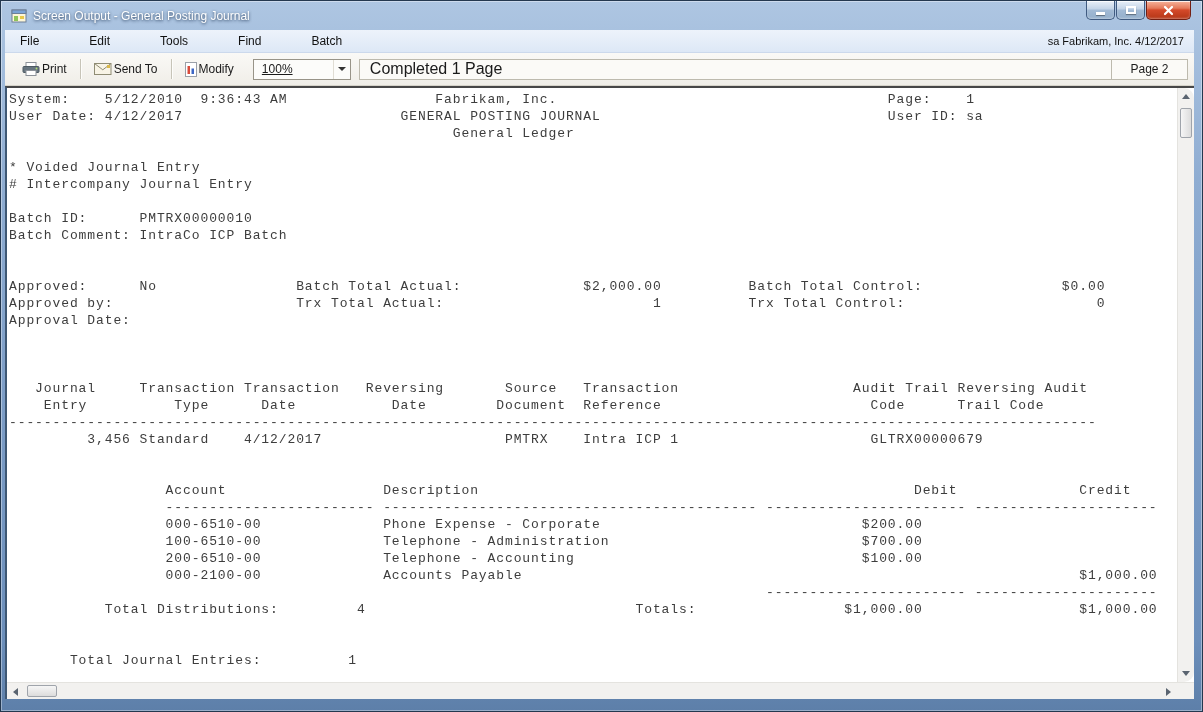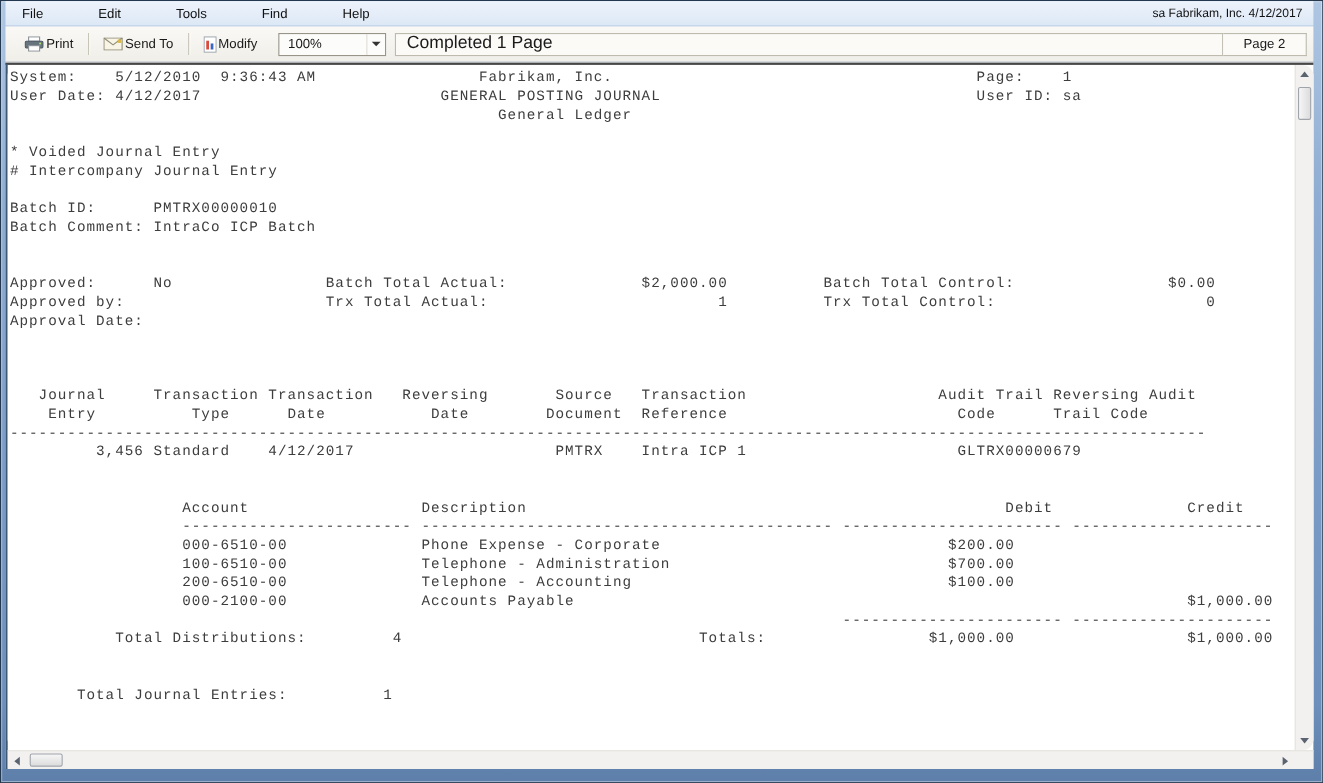--- a/index.html
+++ b/index.html
@@ -36,21 +36,21 @@
   .menu-item { font-size:12px; color:#111; padding:3px 9px; white-space:nowrap; }
   .menu-spacer { flex:1; }
   .session-info { font-size:11px; color:#111; padding-right:4px; white-space:nowrap;text-align:center; }
 
   
   .toolbar { height:33px; background:linear-gradient(#faf9f6,#f0eee8);
     display:flex; align-items:center; padding:0 6px; border-bottom:1px solid #d6d3c9; }
   .tb-btn { display:flex; align-items:center; gap:2px; padding:0 11px; height:24px; font-size:12px; color:#1a1a1a; white-space:nowrap; }
   .tb-sep { width:1px; height:20px; background:#c7c4b8; box-shadow:1px 0 0 #fdfdfb; margin:0 2px; }
   .tb-combo { width:98px; height:21px; margin:0 8px; border:1px solid #989488; background:#fcfcfa;
-    display:flex; align-items:center; font-size:12px; color:#1a1a1a; }
+    display:flex; align-items:center; font-size:12px; color:#1a1a1a;text-decoration:underline; }
   .tb-combo .combo-text { flex:1; padding-left:8px; }
   .combo-arrow-box { width:17px; height:100%; display:flex; align-items:center; justify-content:center; border-left:1px solid #e0ddd4; }
   .combo-arrow { width:0; height:0; border-left:4px solid transparent; border-right:4px solid transparent; border-top:4px solid #333; }
   .tb-status { flex:1; height:21px; border:1px solid #bdbaae; background:#fbfaf7;
     display:flex; align-items:center; padding-left:10px; font-size:16px; color:#1a1a1a; }
   .tb-page { width:76px; height:21px; border:1px solid #bdbaae; border-left:none; background:#fbfaf7;
     display:flex; align-items:center; justify-content:center; font-size:12px; color:#1a1a1a; }
 
   
   .viewport { flex:1; display:flex; flex-direction:column; border-top:2px solid #474747; border-left:2px solid #3f5874; background:#fff; min-height:0; }
@@ -69,27 +69,49 @@
   .v-thumb { position:absolute; top:20px; left:2px; right:2px; height:30px;
     background:linear-gradient(90deg,#f6f6f6,#dcdcdc); border:1px solid #9fa4ab; border-radius:2px; }
   .h-thumb { position:absolute; top:2px; bottom:2px; left:20px; width:30px;
     background:linear-gradient(#f6f6f6,#dcdcdc); border:1px solid #9fa4ab; border-radius:2px; }
 </style>
 </head>
 <body>
 
 <div class="window">
 
+  <div class="titlebar">
+    <svg class="app-icon" viewBox="0 0 16 16">
+      <rect x="1" y="2" width="14" height="12" fill="#fdf6d8" stroke="#6d7f96"></rect>
+      <rect x="1" y="2" width="14" height="3.5" fill="#7aa3d6" stroke="#6d7f96"></rect>
+      <rect x="3" y="8" width="4" height="5" fill="#8fc45a"></rect>
+      <rect x="9" y="8" width="4" height="3" fill="#e8c94a"></rect>
+    </svg>
+    <span class="title-text">Screen Output - General Posting Journal</span>
+    <div class="winbtns">
+      <div class="winbtn minb">
+          <span class="glyph-min"></span>
+        </div>
+      <div class="winbtn maxb">
+          <span class="glyph-max"></span>
+        </div>
+      <div class="winbtn closeb">
+        <svg width="11" height="11" viewBox="0 0 11 11">
+          <path d="M2,2 L9,9 M9,2 L2,9" stroke="#ffffff" stroke-width="2.2" stroke-linecap="round"></path>
+        </svg>
+      </div>
+    </div>
+  </div>
 
   <div class="menubar">
     <span class="menu-item">File</span>
     <span class="menu-item">Edit</span>
     <span class="menu-item">Tools</span>
     <span class="menu-item">Find</span>
-    <span class="menu-item">Help</span>
+    <span class="menu-item">Batch</span>
     <span class="menu-spacer"></span>
     <span class="session-info">sa Fabrikam, Inc. 4/12/2017</span>
   </div>
 
   <div class="toolbar">
     <div class="tb-btn">
       <svg width="18" height="14" viewBox="0 0 18 14">
         <rect x="4" y="0.5" width="10" height="4" fill="#ffffff" stroke="#8b9198"></rect>
         <rect x="1" y="4.5" width="16" height="6" rx="1" fill="#67757f" stroke="#4d5a63"></rect>
         <rect x="4" y="8.5" width="10" height="5" fill="#ffffff" stroke="#8b9198"></rect>

